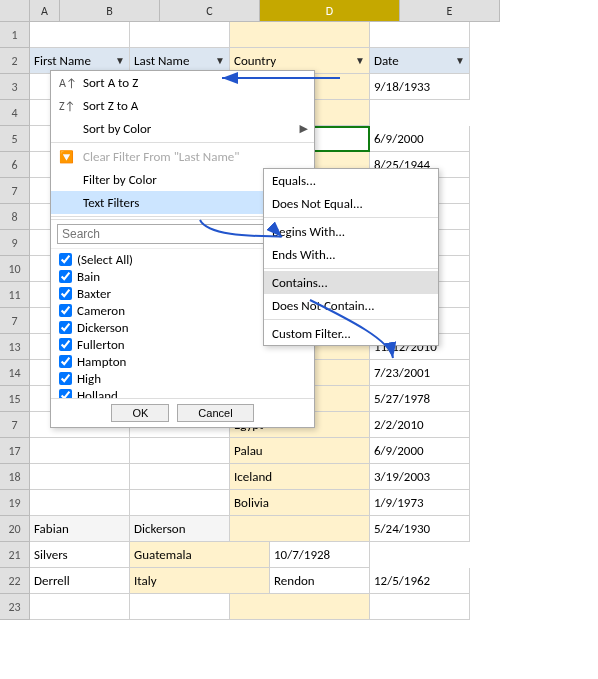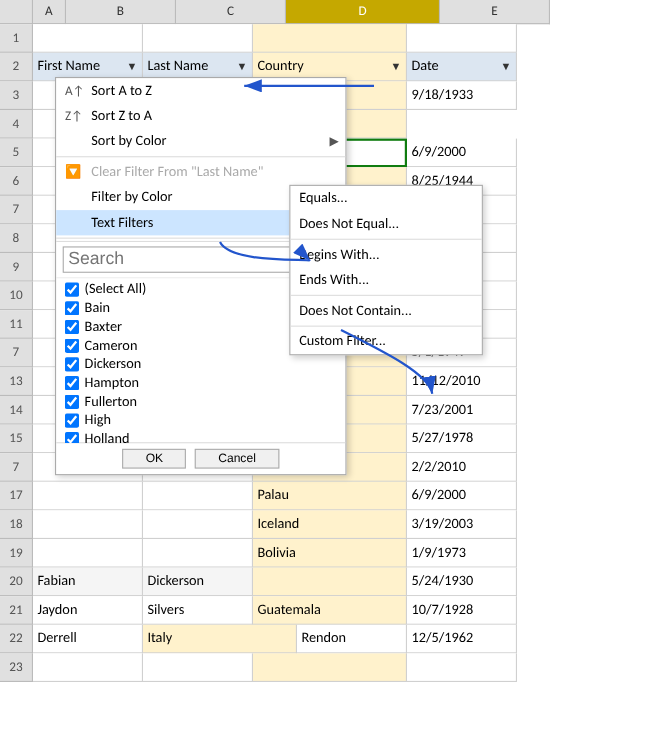--- a/index.html
+++ b/index.html
@@ -407,21 +407,20 @@
     <div class="grid-row">
       <div class="row-num">20</div>
       <div class="cell col-b gray-row">Fabian</div>
       <div class="cell col-c gray-row">Dickerson</div>
       <div class="cell col-d selected-col"></div>
       <div class="cell col-e">5/24/1930</div>
     </div>
 
     <div class="grid-row">
       <div class="row-num">21</div>
-      <div class="cell col-b">Jaydon</div>
       <div class="cell col-c">Silvers</div>
       <div class="cell col-d selected-col">Guatemala</div>
       <div class="cell col-e">10/7/1928</div>
     </div>
 
     <div class="grid-row">
       <div class="row-num">22</div>
       <div class="cell col-b">Derrell</div>
       <div class="cell col-d selected-col">Italy</div>
       <div class="cell col-c">Rendon</div>
@@ -469,21 +468,21 @@
 
     <div class="menu-item highlighted">
       <span class="menu-icon"></span>
       <span>Text Filters</span>
       <span class="submenu-arrow">▶</span>
     </div>
     <div class="menu-divider"></div>
 
     <div class="search-section">
       <div class="search-box">
-        <input type="text" placeholder="Search" style="color: rgb(136, 136, 136); font-size: 16px;">
+        <input type="text" placeholder="Search" style="color: rgb(136, 136, 136); font-size: 12px;">
         <span class="search-icon">🔍</span>
       </div>
     </div>
 
     <div class="checkbox-list">
       <div class="checkbox-item">
         <input type="checkbox" checked="" style="">
         <span>(Select All)</span>
       </div>
       <div class="checkbox-item">
@@ -497,25 +496,25 @@
       <div class="checkbox-item">
         <input type="checkbox" checked="" style="">
         <span>Cameron</span>
       </div>
       <div class="checkbox-item">
         <input type="checkbox" checked="" style="">
         <span>Dickerson</span>
       </div>
       <div class="checkbox-item">
         <input type="checkbox" checked="" style="">
+        <span>Fullerton</span>
+      </div>
+      <div class="checkbox-item">
+        <input type="checkbox" checked="" style="">
         <span>Hampton</span>
-      </div>
-      <div class="checkbox-item">
-        <input type="checkbox" checked="" style="">
-        <span>Fullerton</span>
       </div>
       <div class="checkbox-item">
         <input type="checkbox" checked="" style="">
         <span>High</span>
       </div>
       <div class="checkbox-item">
         <input type="checkbox" checked="" style="">
         <span>Holland</span>
       </div>
 
@@ -535,20 +534,23 @@
       <span>Does Not Equal...</span>
     </div>
     <div class="menu-divider"></div>
     <div class="menu-item">
       <span>Begins With...</span>
     </div>
     <div class="menu-item">
       <span>Ends With...</span>
     </div>
     <div class="menu-divider"></div>
+    <div class="menu-item highlighted-sub" style="background:#e0e0e0;">
+      <span>Contains...</span>
+    </div>
     <div class="menu-item">
       <span>Does Not Contain...</span>
     </div>
     <div class="menu-divider"></div>
     <div class="menu-item">
       <span>Custom Filter...</span>
     </div>
   </div>
 
   <svg class="arrow-svg" viewBox="0 0 598 679">

